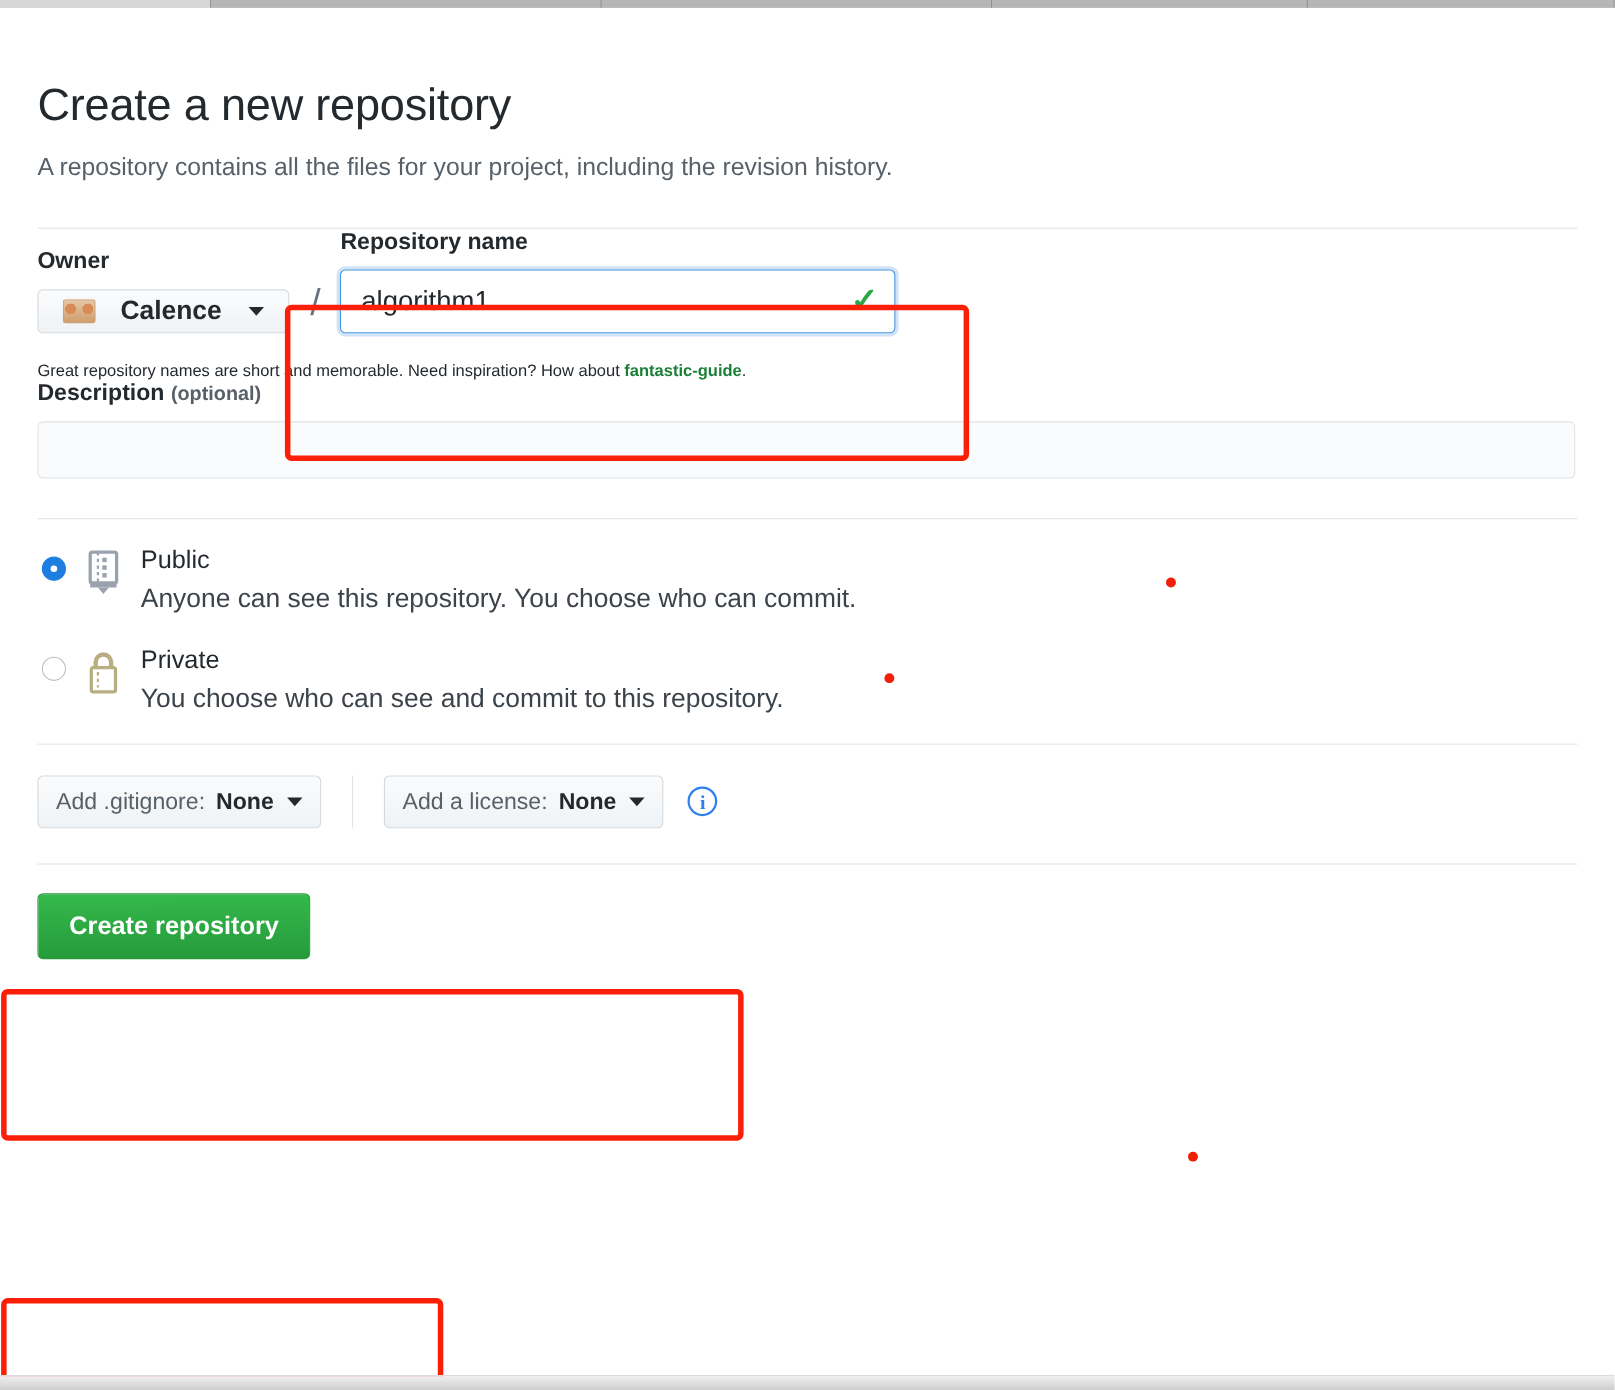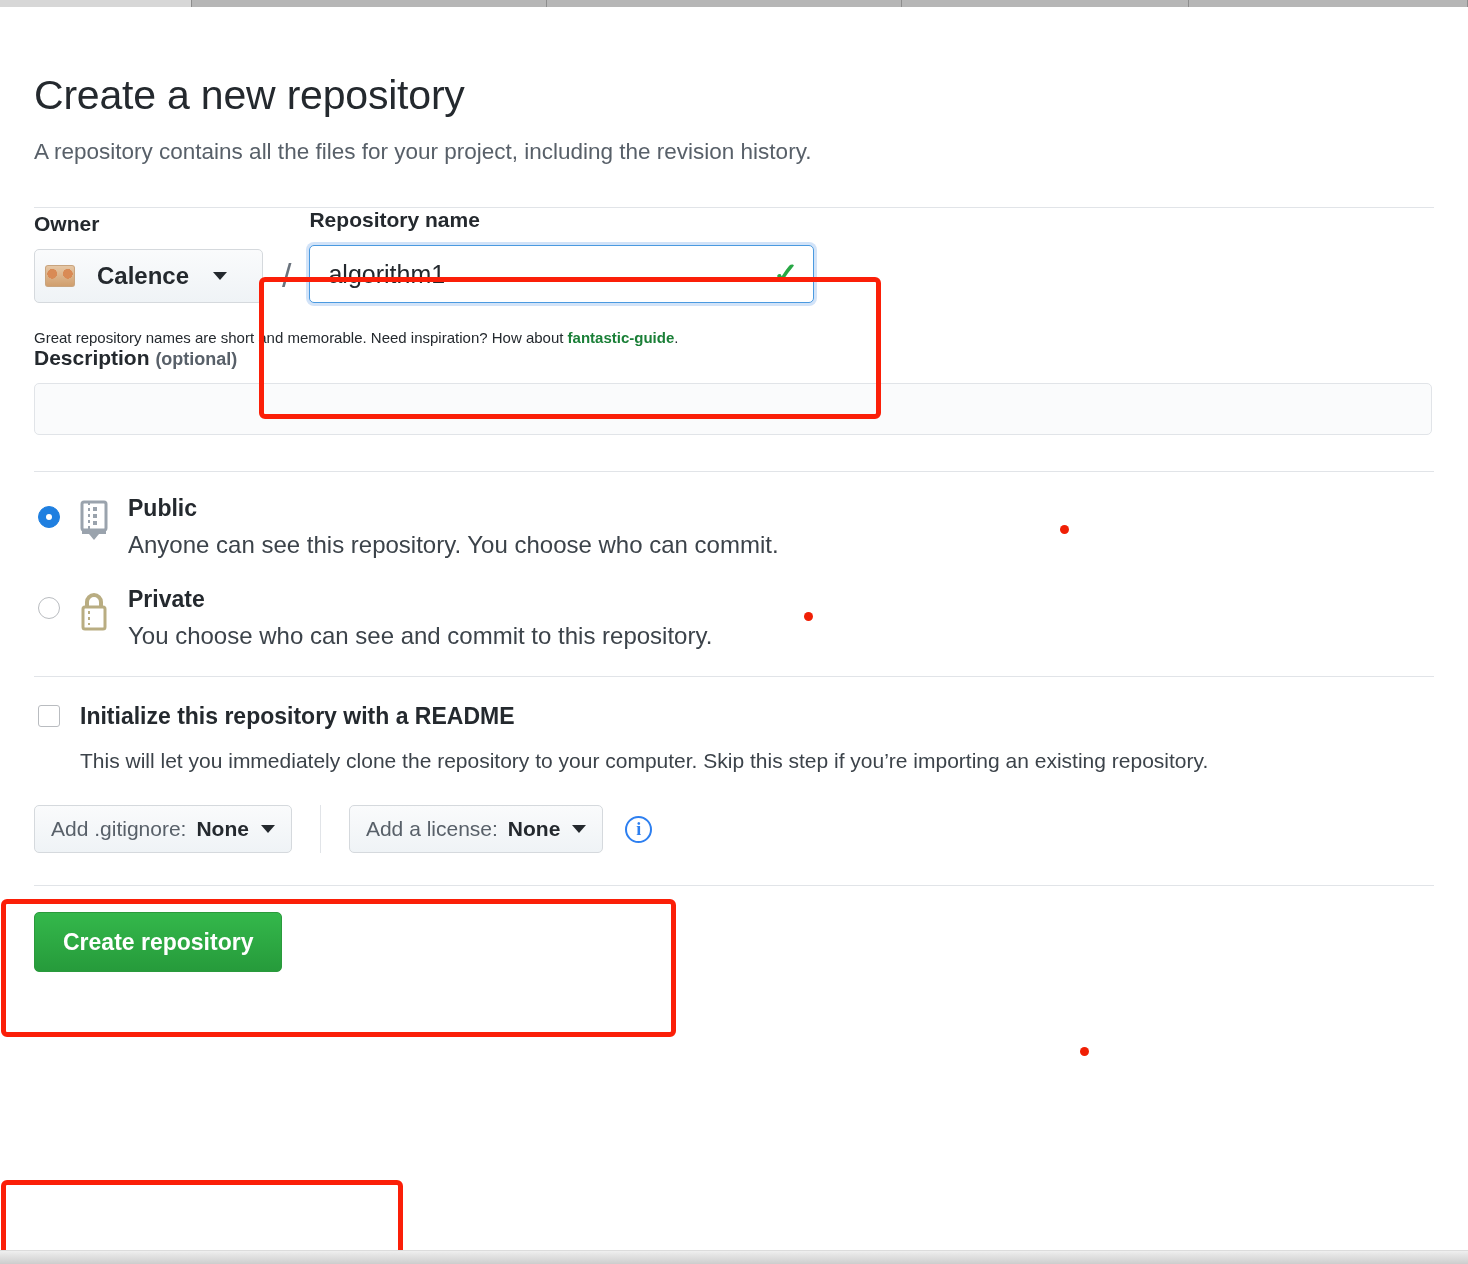--- a/index.html
+++ b/index.html
@@ -73,24 +73,24 @@
     font-size: 21px;
     font-weight: bold;
     color: #24292e;
     display: block;
     margin-bottom: 13px;
   }
   .owner-col { width: 230px; }
   .owner-btn {
     display: flex;
     align-items: center;
-    justify-content: flex-start;
+    justify-content: center;
     gap: 22px;
     width: 229px;
-    height: 54px;
+    height: 40px;
     background: linear-gradient(#fafbfc, #eff3f6);
     border: 1px solid #d5d9dd;
     border-radius: 5px;
     font-size: 24px;
     font-weight: bold;
     color: #24292e;
     cursor: pointer;
     padding: 0 10px;
   }
   .avatar {
@@ -206,21 +206,21 @@
     left: 7px; top: 7px;
     width: 6px; height: 6px;
     border-radius: 50%;
     background: #fff;
   }
 
   .vis-icon { width: 52px; flex: 0 0 auto; padding-top: 6px; }
   .vis-text { flex: 1; }
   .vis-title {
     font-size: 23px;
-    font-weight: bold;
+    font-weight: normal;
     color: #24292e;
     line-height: 1.25;
     cursor: pointer;
   }
   .vis-desc {
     font-size: 24px;
     color: #3c434a;
     margin-top: 8px;
   }
 
@@ -428,27 +428,20 @@
         <span class="vis-text">
           <span class="vis-title">Private</span>
           <div class="vis-desc">You choose who can see and commit to this repository.</div>
         </span>
       </div>
 
     </div>
 
     <hr class="rule rule-vis">
 
-    <div class="readme-block">
-      <div class="readme-head">
-        <span class="checkbox"></span>
-        <span class="readme-title">Initialize this repository with a README</span>
-      </div>
-      <div class="readme-desc">This will let you immediately clone the repository to your computer. Skip this step if you’re importing an existing repository.</div>
-    </div>
 
     <div class="opts-row">
       <button class="select-btn">
         <span>Add .gitignore:</span>
         <b>None</b>
         <span class="caret"></span>
       </button>
 
       <span class="opt-divider"></span>
 

